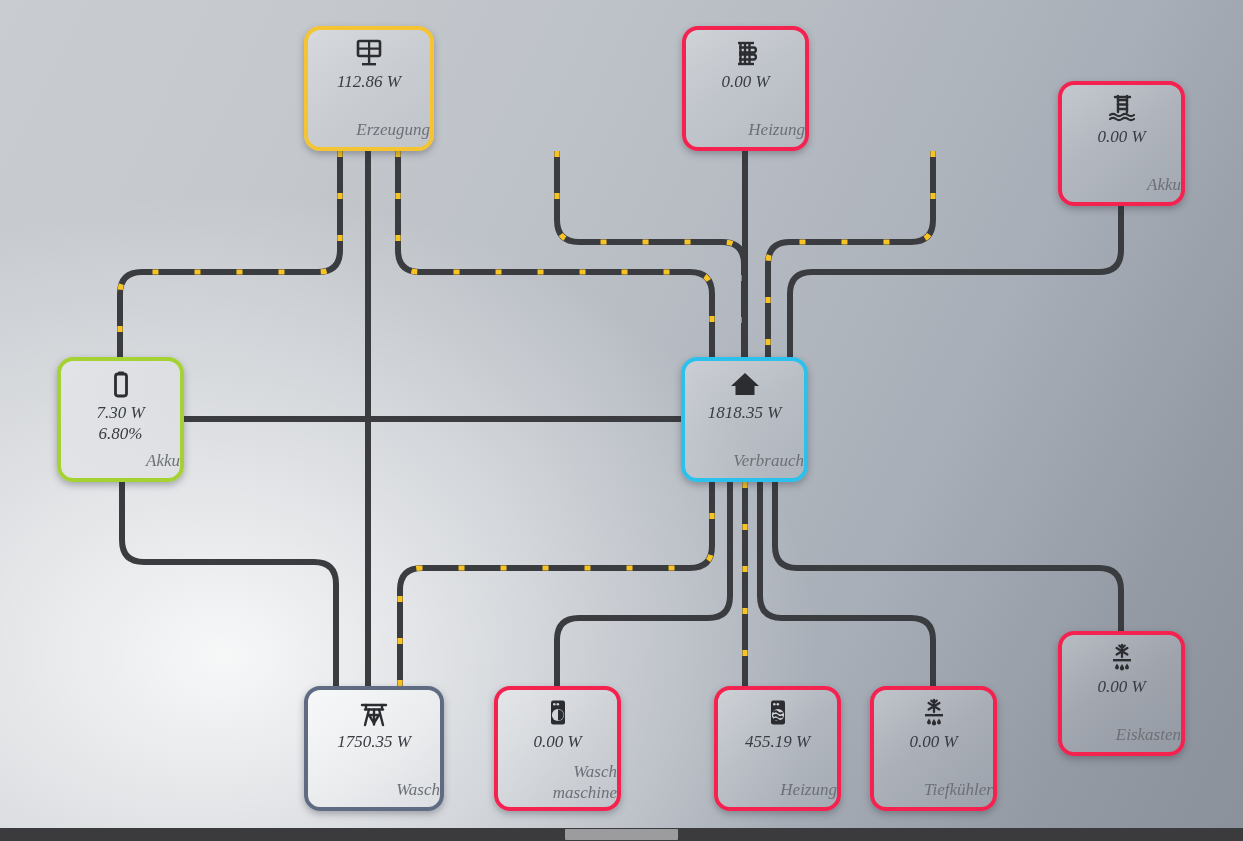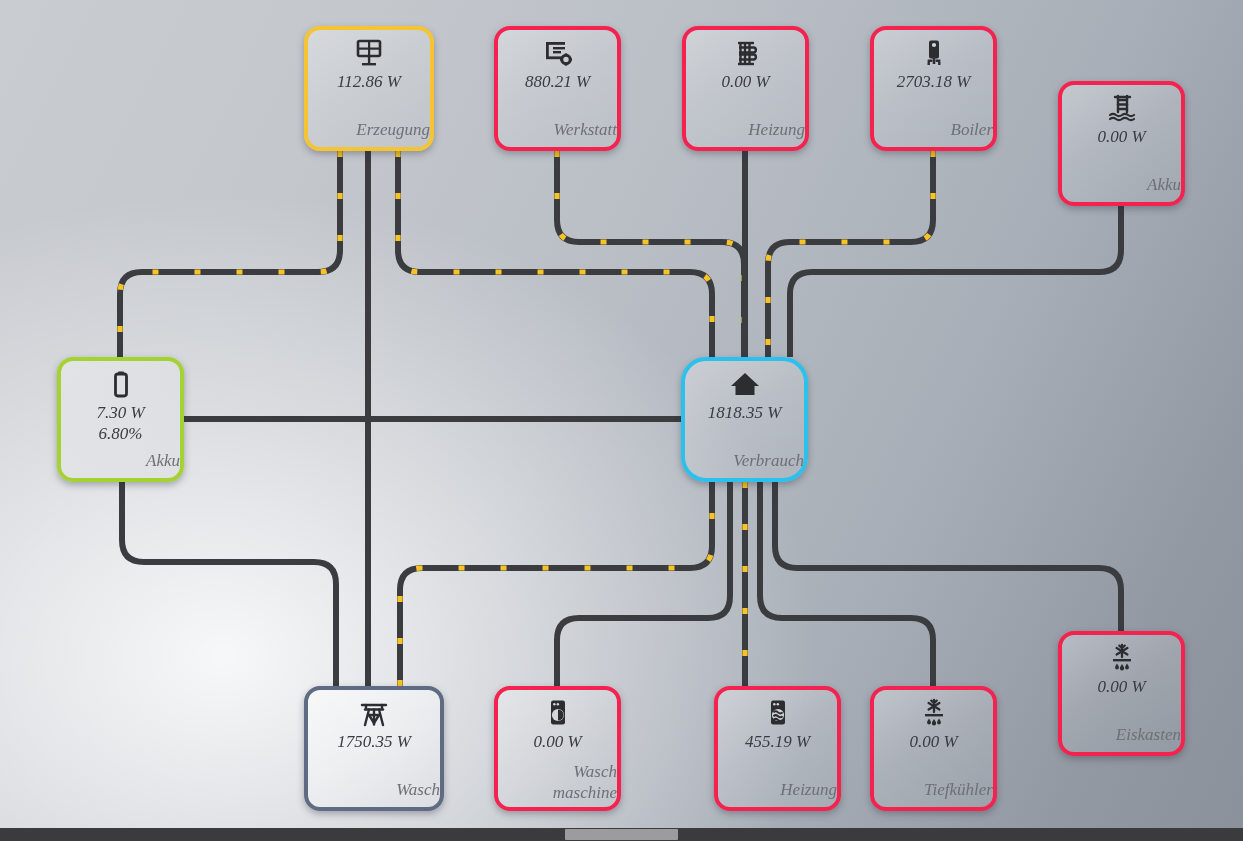--- a/index.html
+++ b/index.html
@@ -58,21 +58,21 @@
     text-align: right;
     font-size: 17px;
     line-height: 21px;
     color: #6d7076;
   }
   .node.two-line .lbl { bottom: 4px; }
 
   .n-gen    { border-color: #f5c432; }
   .n-red    { border-color: #f4224e; }
   .n-batt   { border-color: #a4d233; }
-  .n-house  { border-color: #2cc0ec; border-radius: 25px; }
+  .n-house  { border-color: #2cc0ec; }
   .n-grid   { border-color: #5f6b82; background: linear-gradient(150deg, rgba(255,255,255,0.55) 0%, rgba(255,255,255,0.30) 60%, rgba(235,238,242,0.22) 100%); }
 
   #scrollbar-track {
     position: absolute;
     left: 0; bottom: 0;
     width: 1243px; height: 13px;
     background: #3b3b3d;
     z-index: 20;
   }
   #scrollbar-thumb {
@@ -169,76 +169,39 @@
             <rect x="5" y="10.5" width="22" height="2.2"></rect>
         <rect x="14.9" y="19" width="2.4" height="9"></rect>
         <rect x="9" y="26" width="14" height="2.4"></rect>
       </g>
         </svg>
     </span>
     <span class="val">112.86 W</span>
     <span class="lbl">Erzeugung</span>
   </div>
 
-  <div class="node n-red" style="left:494px; top:26px; width:127px; height:125px;">
-    <span class="ico">
-      <svg width="32" height="32" viewBox="0 0 32 32">
-          <g fill="#2b2d31">
-        <rect x="4" y="5" width="19" height="2.8"></rect>
-        <rect x="4" y="5" width="2.8" height="17"></rect>
-        <rect x="4" y="19.4" width="16" height="2.8"></rect>
-        <rect x="11" y="10" width="12" height="2.4"></rect>
-        <rect x="11" y="14" width="8" height="2.4"></rect>
-        <circle cx="24" cy="22.5" r="4.2" fill="none" stroke="#2b2d31" stroke-width="3"></circle>
-        <rect x="22.8" y="16.4" width="2.4" height="3"></rect>
-            <rect x="22.8" y="25.6" width="2.4" height="3"></rect>
-        <rect x="18" y="21.3" width="3" height="2.4"></rect>
-            <rect x="27" y="21.3" width="3" height="2.4"></rect>
-      </g>
-        </svg>
-    </span>
-    <span class="val">880.21 W</span>
-    <span class="lbl">Werkstatt</span>
-  </div>
 
   <div class="node n-red" style="left:682px; top:26px; width:127px; height:125px;">
     <span class="ico">
       <svg width="32" height="32" viewBox="0 0 32 32">
           <g stroke="#2b2d31" fill="none" stroke-width="2.4">
         <path d="M8 6 H24"></path>
             <path d="M8 27 H24"></path>
         <path d="M10.5 6 v21"></path>
             <path d="M15 6 v21"></path>
             <path d="M19.5 6 v21"></path>
         <path d="M9 10.5 H24 a2.6 2.6 0 0 1 0 5 H9"></path>
         <path d="M9 17.5 H24 a2.6 2.6 0 0 1 0 5 H9"></path>
       </g>
         </svg>
     </span>
     <span class="val">0.00 W</span>
     <span class="lbl">Heizung</span>
   </div>
 
-  <div class="node n-red" style="left:870px; top:26px; width:127px; height:125px;">
-    <span class="ico">
-      <svg width="32" height="32" viewBox="0 0 32 32">
-          <g fill="#2b2d31">
-        <rect x="11" y="3.5" width="10" height="18" rx="2"></rect>
-        <circle cx="16" cy="8" r="2.1" fill="#d3d5d9"></circle>
-        <rect x="14.7" y="21" width="2.6" height="6"></rect>
-        <rect x="9.5" y="22.6" width="5" height="2.4" rx="1"></rect>
-        <rect x="17.5" y="22.6" width="5" height="2.4" rx="1"></rect>
-        <rect x="9.5" y="25" width="2.4" height="3"></rect>
-        <rect x="20.1" y="25" width="2.4" height="3"></rect>
-      </g>
-        </svg>
-    </span>
-    <span class="val">2703.18 W</span>
-    <span class="lbl">Boiler</span>
-  </div>
 
   <div class="node n-red" style="left:1058px; top:81px; width:127px; height:125px;">
     <span class="ico">
       <svg width="32" height="32" viewBox="0 0 32 32">
           <g fill="none" stroke="#2b2d31" stroke-width="2.4" stroke-linecap="round">
         <path d="M12 4 v16"></path>
             <path d="M21 4 v16"></path>
         <path d="M12 8 H21"></path>
             <path d="M12 12.5 H21"></path>
             <path d="M12 17 H21"></path>

